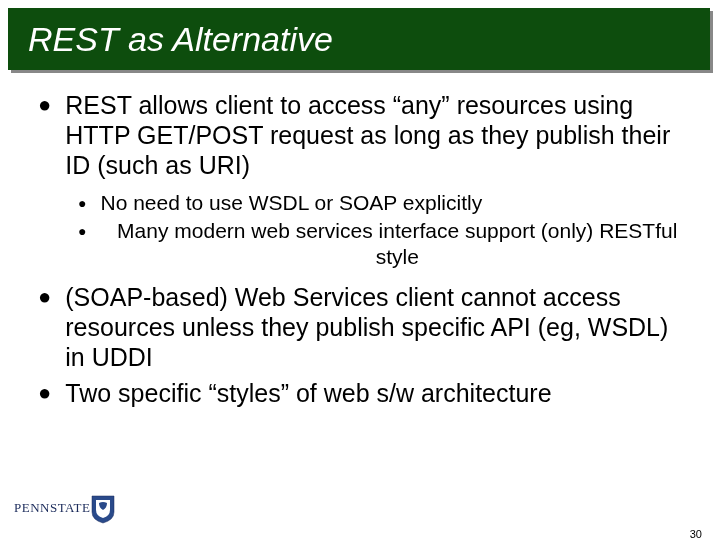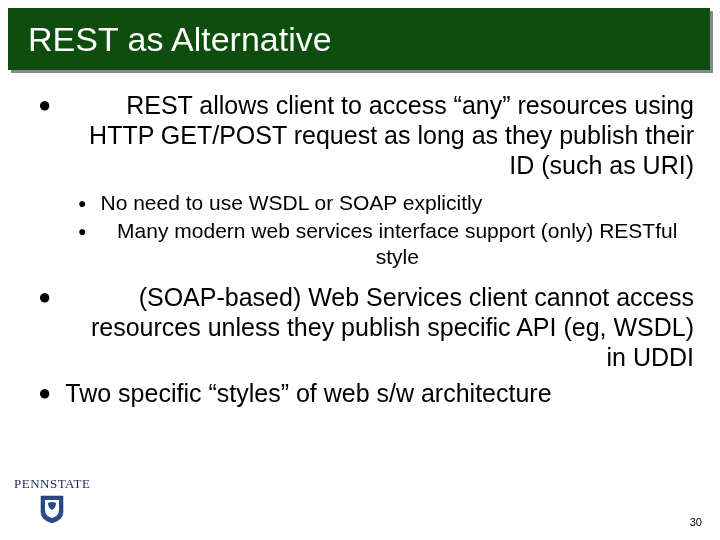--- a/index.html
+++ b/index.html
@@ -13,20 +13,21 @@
   }
   .title-bar {
     background: #0d4d0d;
     width: 702px;
     height: 62px;
     margin: 8px 0 0 8px;
     box-shadow: 3px 3px 0 #888;
     display: flex;
     align-items: center;
     padding-left: 20px;
+    font-style: italic;
   }
   .title-text {
     color: #ffffff;
     font-size: 34px;
     font-weight: normal;
   }
   .content {
     padding: 20px 26px 0 38px;
   }
   .l1 {
@@ -37,21 +38,20 @@
   .l1 .bullet {
     font-size: 22px;
     line-height: 30px;
     margin-right: 14px;
     color: #000;
   }
   .l1 .txt {
     font-size: 25px;
     line-height: 30px;
     color: #000;
-    text-align: right;
   }
   .l2-group {
     padding-left: 40px;
     margin-top: 10px;
     margin-bottom: 12px;
   }
   .l2 {
     display: flex;
     align-items: flex-start;
     margin-bottom: 2px;
@@ -66,39 +66,39 @@
     font-size: 21px;
     line-height: 26px;
     color: #000;
     text-align: center;
   }
   .logo {
     position: absolute;
     left: 14px;
     bottom: 16px;
     display: flex;
-    flex-direction: column;
+    flex-direction: row;
     align-items: center;
   }
   .logo-text {
     font-family: "Times New Roman", serif;
     font-size: 13px;
     letter-spacing: 0.5px;
     color: #1a2a5a;
     font-weight: normal;
   }
   .shield {
     width: 26px;
     height: 30px;
     margin-top: 2px;
   }
   .page-num {
     position: absolute;
     right: 18px;
-    bottom: 12px;
+    bottom: 0;
     font-size: 11px;
     color: #000;
   }
 </style>
 </head>
 <body>
 
 <div class="title-bar">
   <div class="title-text">REST as Alternative</div>
 </div>

